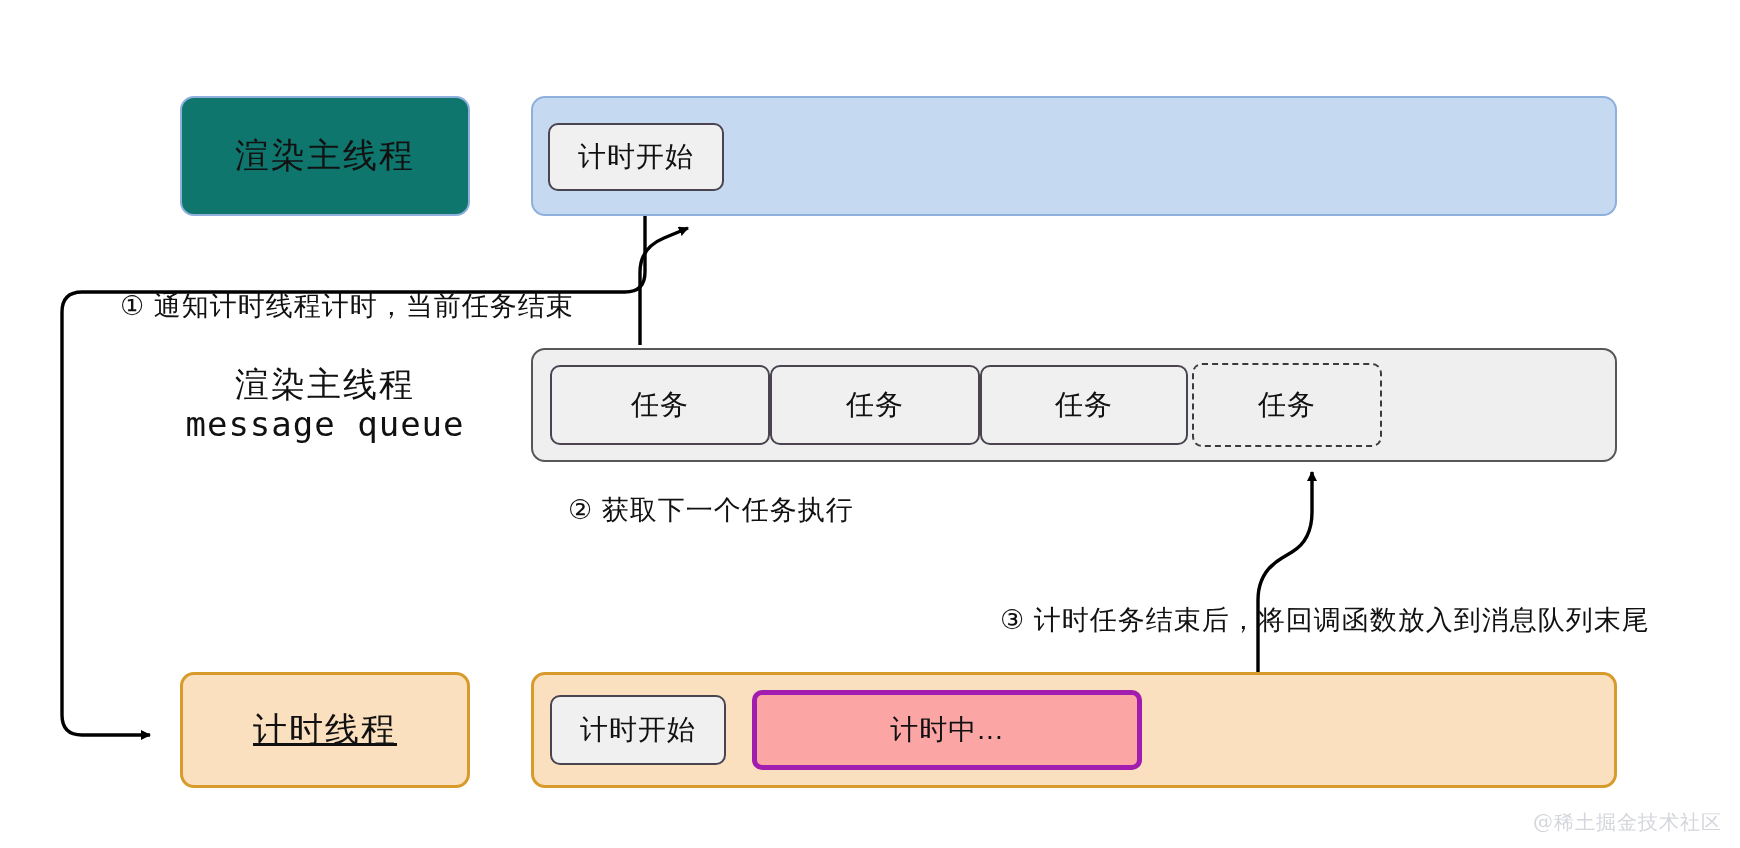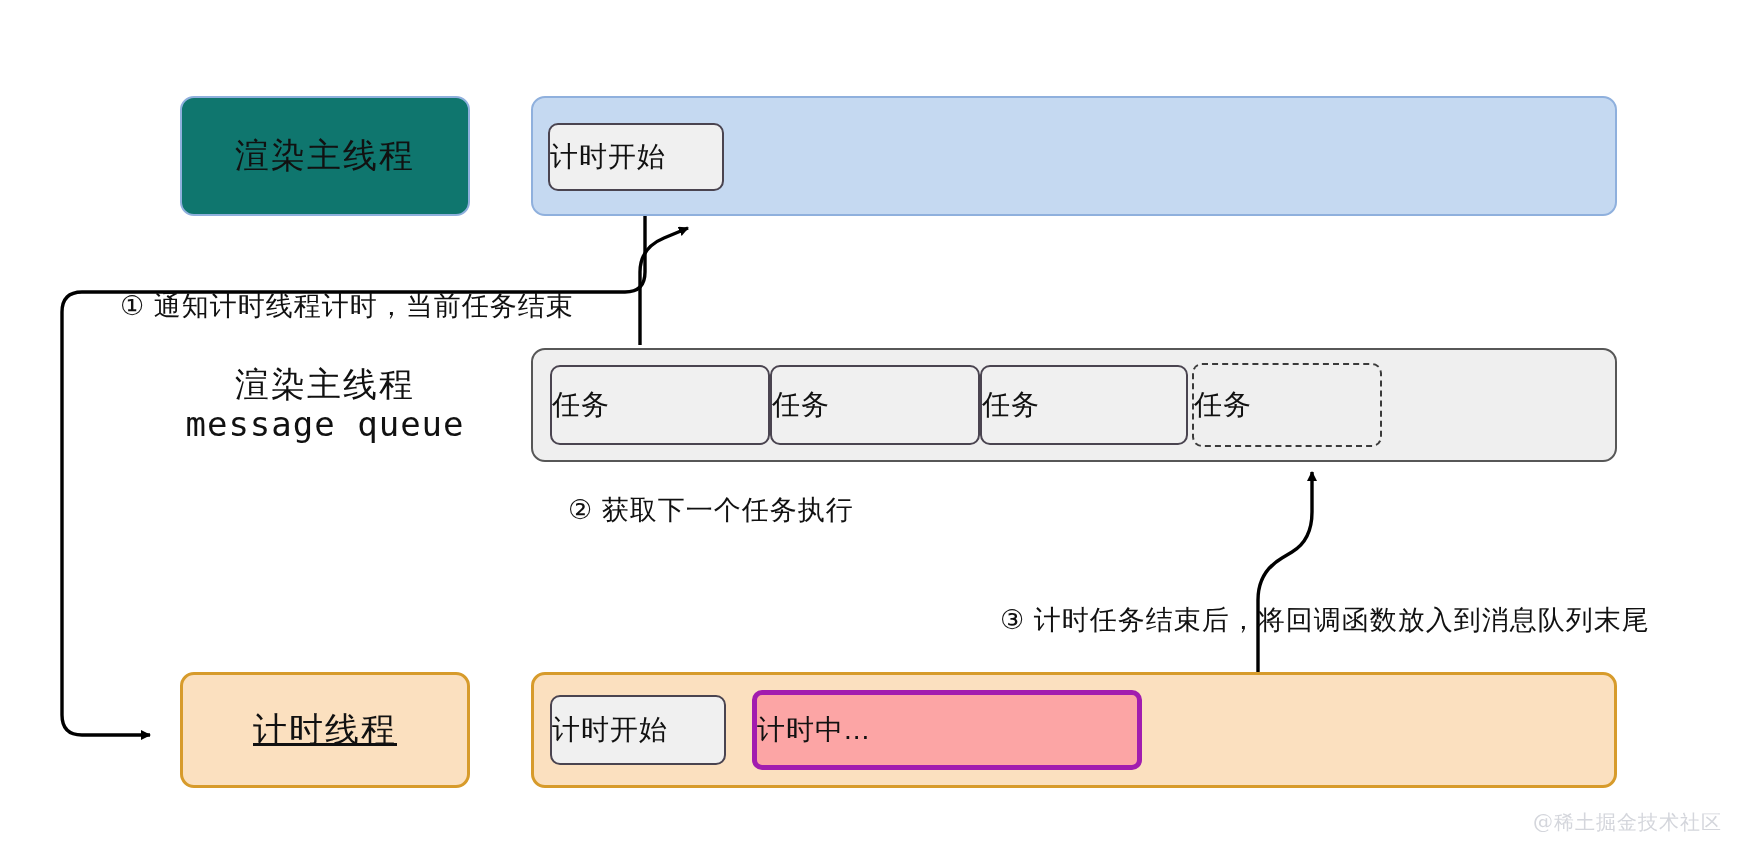--- a/index.html
+++ b/index.html
@@ -43,21 +43,21 @@
     letter-spacing:2px;
   }
   .label-blue{background:#0f766e;border:2px solid #8fb0dd;}
   .label-orange{background:#fbe0bf;border:3px solid #d79b2b;}
 
   
   .chip{
     position:absolute;
     box-sizing:border-box;
     border-radius:10px;
-    display:flex;align-items:center;
+    display:flex;align-items:center;justify-content:center;
     font-size:28px;
     color:#111;
     background:#f0f0f0;
     border:2.5px solid #4a4450;
     letter-spacing:1px;
   }
   .chip-dashed{
     background:transparent;
     border:2.5px dashed #3b3b3b;
   }

